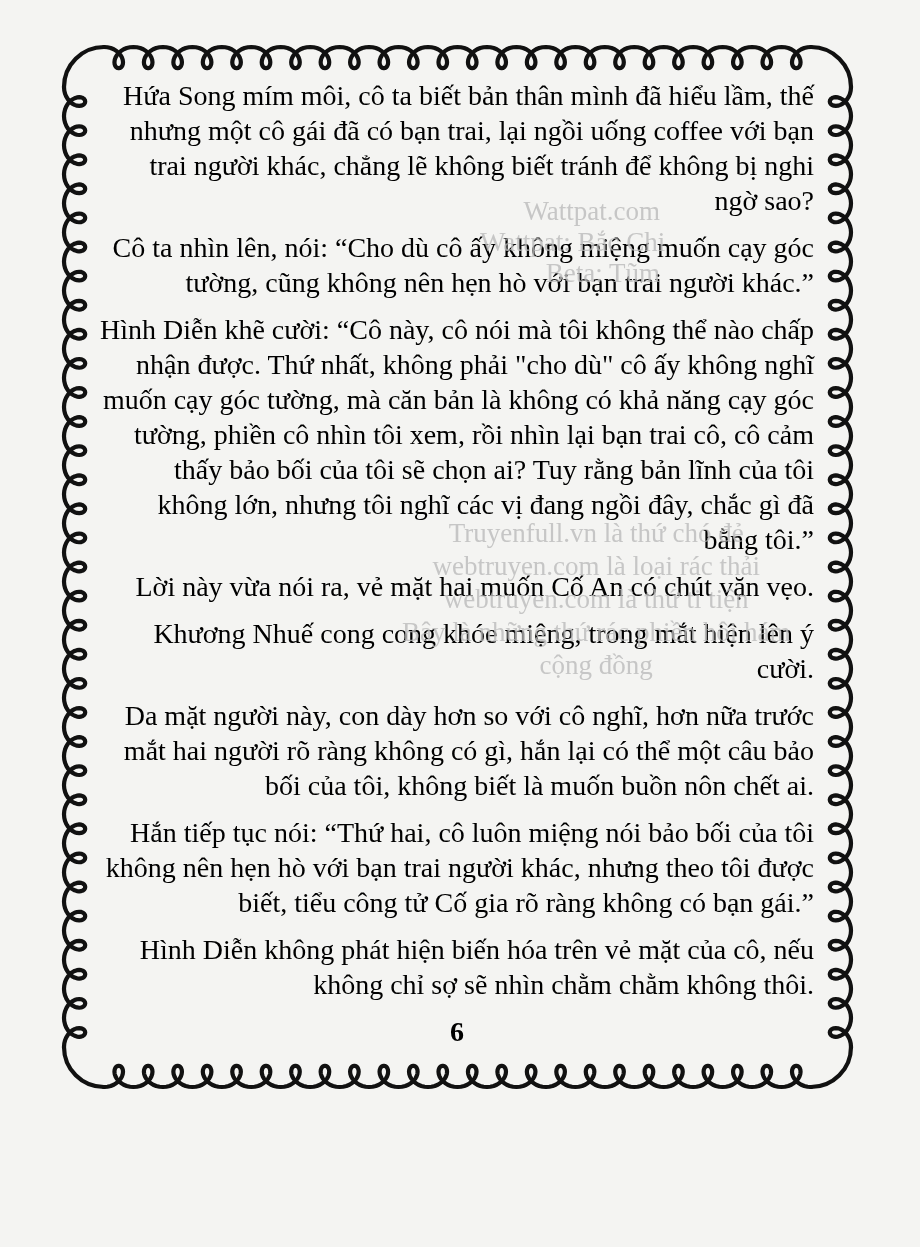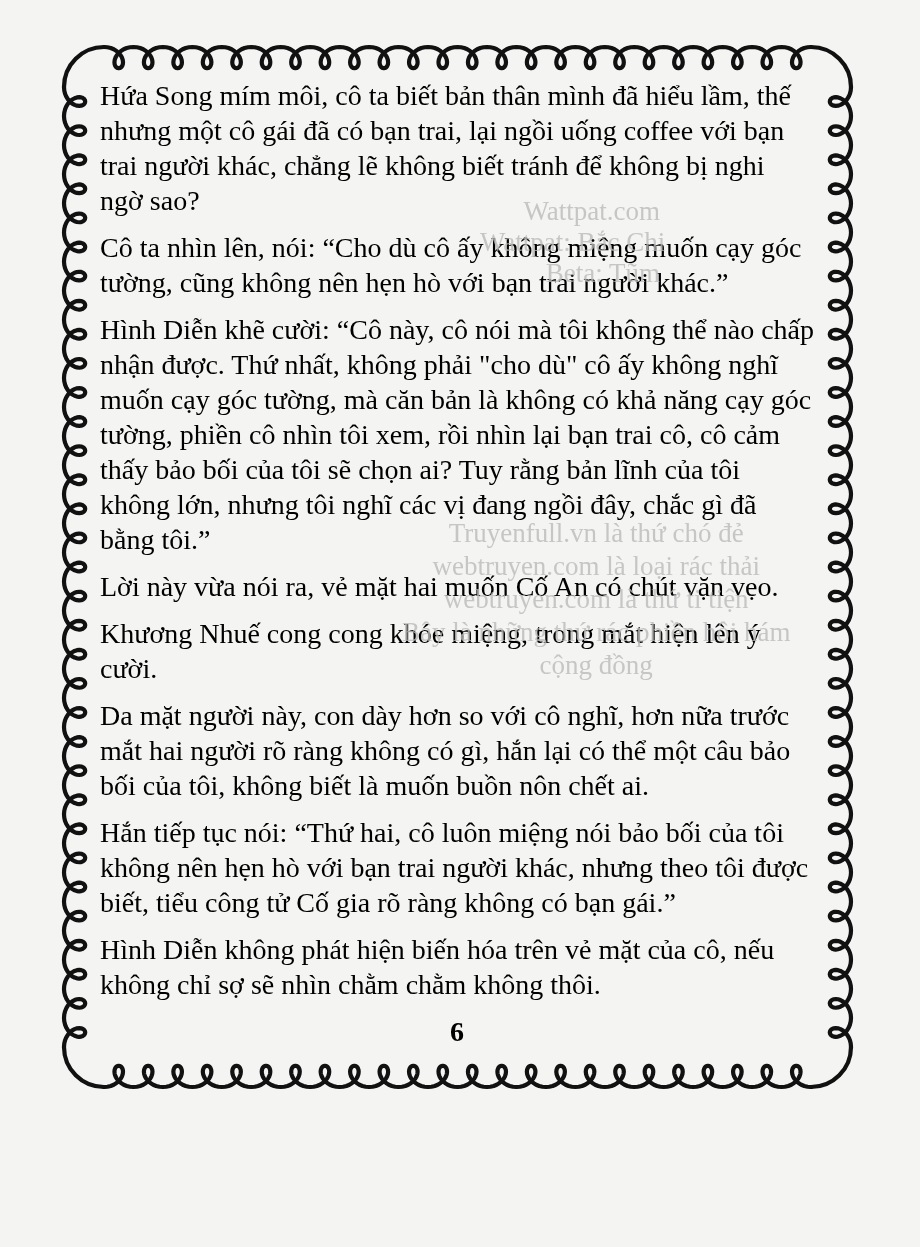--- a/index.html
+++ b/index.html
@@ -25,21 +25,21 @@
     left: 100px;
     top: 78px;
     width: 714px;
     z-index: 2;
     color: var(--ink, #000000);
     font-size: 28px;
     line-height: 35px;
   }
   .content p {
     margin: 0 0 12px 0;
-    text-align: left;
+    text-align: right;
   }
   .page-number {
     text-align: center;
     font-weight: bold;
     font-size: 28px;
     margin-top: 2px;
     color: var(--ink, #000000);
   }
   .watermark {
     position: absolute;

